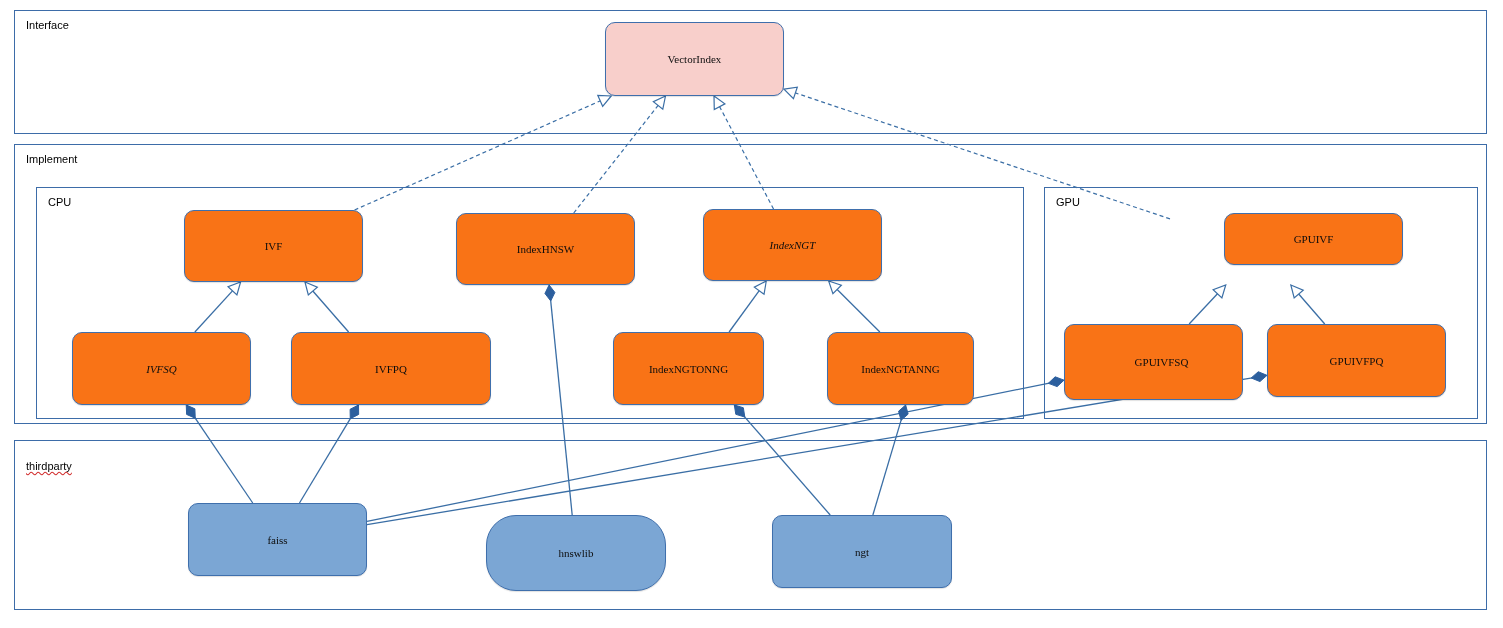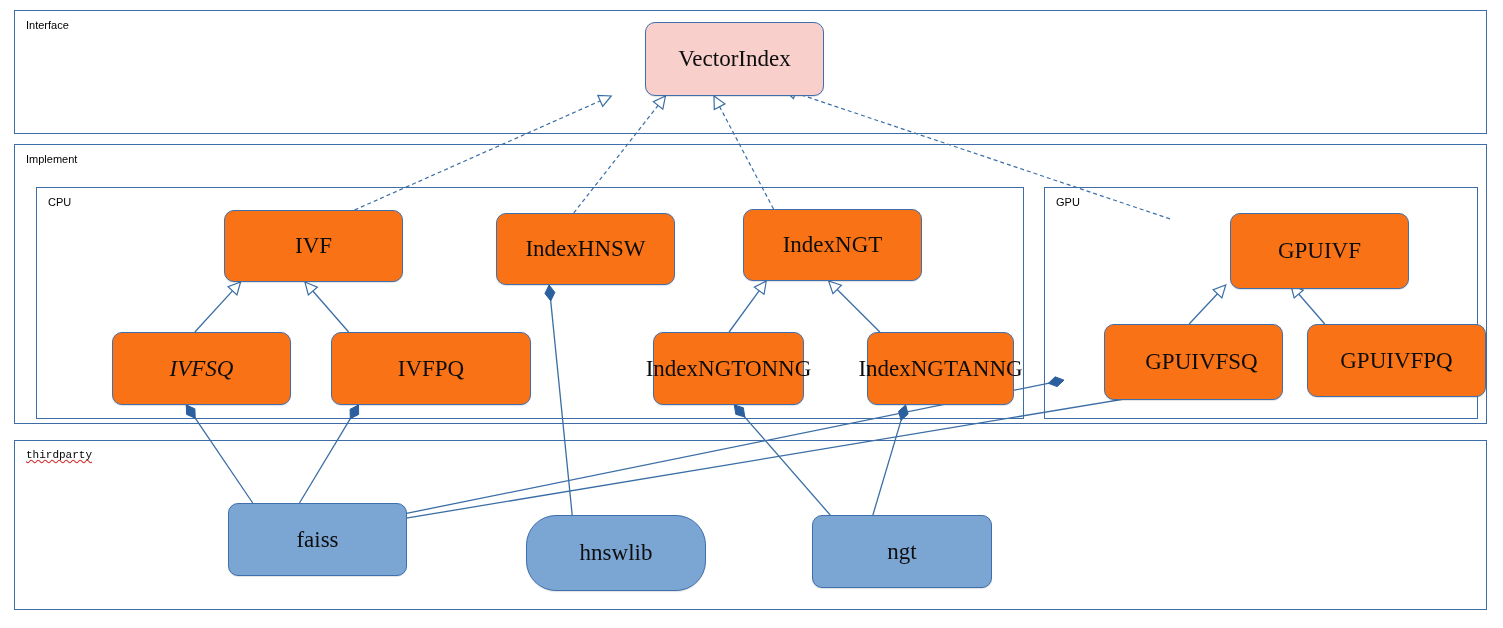--- a/index.html
+++ b/index.html
@@ -5,22 +5,22 @@
   html,body{margin:0;padding:0;background:#ffffff;}
   body{width:1503px;height:628px;font-family:"Liberation Sans",sans-serif;}
   #stage{position:relative;width:1503px;height:628px;overflow:hidden;background:#fff;}
 
   .container-box{position:absolute;border:1px solid #3d6ca8;background:#ffffff;box-sizing:border-box;}
   .container-label{position:absolute;font-family:"Liberation Sans",sans-serif;font-size:11px;color:#000;white-space:nowrap;}
   .container-label.spell{text-decoration:underline;text-decoration-color:#d12c2c;text-decoration-style:wavy;text-decoration-skip-ink:none;}
 
   .node{position:absolute;box-sizing:border-box;border:1px solid #3f6fac;border-radius:10px;
         display:flex;align-items:center;justify-content:center;
-        font-family:"Liberation Serif",serif;font-size:23px;color:#0d0d0d;text-align:center;
-        box-shadow:0 1px 1px rgba(0,0,0,.12);margin-left:40px;}
+        font-family:"Liberation Serif",serif;font-size:11px;color:#0d0d0d;text-align:center;
+        box-shadow:0 1px 1px rgba(0,0,0,.12);}
   .node.iface{background:#f8cfcb;}
   .node.impl{background:#f97316;}
   .node.third{background:#7ba6d4;}
 
   svg.edges{position:absolute;left:0;top:0;width:1503px;height:628px;pointer-events:none;}
   .lnk{stroke:#3a6ea5;stroke-width:1.3;fill:none;}
   .lnk.dash{stroke-dasharray:4 3;stroke-width:1.2;}
   .tri-open{fill:#ffffff;stroke:#3a6ea5;stroke-width:1.2;}
   .diamond{fill:#2c5f9e;stroke:#2c5f9e;stroke-width:1;}
 </style>
@@ -31,21 +31,21 @@
   <div id="containers-layer">
       <div class="container-box" style="left: 14px; top: 10px; width: 1473px; height: 124px;"></div>
       <div class="container-label" style="left: 26px; top: 19px;">Interface</div>
       <div class="container-box" style="left: 14px; top: 144px; width: 1473px; height: 280px;"></div>
       <div class="container-label" style="left: 26px; top: 153px;">Implement</div>
       <div class="container-box" style="left: 36px; top: 187px; width: 988px; height: 232px;"></div>
       <div class="container-label" style="left: 48px; top: 196px;">CPU</div>
       <div class="container-box" style="left: 1044px; top: 187px; width: 434px; height: 232px;"></div>
       <div class="container-label" style="left: 1056px; top: 196px;">GPU</div>
       <div class="container-box" style="left: 14px; top: 440px; width: 1473px; height: 170px;"></div>
-      <div class="container-label spell" style="left: 26px; top: 449px; font-family: Liberation Mono, monospace;">thirdparty</div>
+      <div class="container-label spell" style="left: 26px; top: 460px;">thirdparty</div>
     </div>
   <svg class="edges" id="edges-layer" viewBox="0 0 1503 628">
       <line x1="354.548128342246" y1="210" x2="601.1476232821186" y2="100.46530747326327" class="lnk dash"></line>
       <polygon points="611.2005347593583,96 602.6693444968766,106.35465077659981 597.7980999805895,95.3878382559746" class="tri-open"></polygon>
       <line x1="573.7315789473685" y1="213" x2="658.6962243130911" y2="104.65582134572283" class="lnk dash"></line>
       <polygon points="665.4842105263158,96 662.8004917550104,109.14525212982021 653.3577775596764,101.74017626084778" class="tri-open"></polygon>
       <line x1="773.5322580645161" y1="209" x2="719.1221467628994" y2="105.73182957040095" class="lnk dash"></line>
       <polygon points="713.994623655914,96 724.8965559019349,103.81971056389987 714.2800145524067,109.41337213515673" class="tri-open"></polygon>
       <line x1="1170" y1="218.90265486725664" x2="794.4262527949394" y2="92.60351863900615" class="lnk dash"></line>
       <polygon points="784,89.09734513274336 797.2865522342589,87.2352147059722 793.4616356819723,98.60930866408788" class="tri-open"></polygon>
@@ -79,36 +79,36 @@
   <div id="nodes-layer">
       <div class="node iface" style="left: 605px; top: 22px; width: 179px; height: 74px;">
         <span>VectorIndex</span>
       </div>
       <div class="node impl" style="left: 184px; top: 210px; width: 179px; height: 72px;">
         <span>IVF</span>
       </div>
       <div class="node impl" style="left: 456px; top: 213px; width: 179px; height: 72px;">
         <span>IndexHNSW</span>
       </div>
-      <div class="node impl" style="left: 703px; top: 209px; width: 179px; height: 72px;">
+      <div class="node impl" style="left: 703px; top: 209px; width: 179px; height: 72px; font-style: italic;">
         <span>IndexNGT</span>
       </div>
       <div class="node impl" style="left: 72px; top: 332px; width: 179px; height: 73px; font-style: italic;">
         <span>IVFSQ</span>
       </div>
       <div class="node impl" style="left: 291px; top: 332px; width: 200px; height: 73px;">
         <span>IVFPQ</span>
       </div>
       <div class="node impl" style="left: 613px; top: 332px; width: 151px; height: 73px;">
         <span>IndexNGTONNG</span>
       </div>
       <div class="node impl" style="left: 827px; top: 332px; width: 147px; height: 73px;">
         <span>IndexNGTANNG</span>
       </div>
-      <div class="node impl" style="left: 1190px; top: 213px; width: 179px; height: 76px;">
+      <div class="node impl" style="left: 1224px; top: 213px; width: 179px; height: 52px;">
         <span>GPUIVF</span>
       </div>
       <div class="node impl" style="left: 1064px; top: 324px; width: 179px; height: 76px; padding-left: 16px;">
         <span>GPUIVFSQ</span>
       </div>
       <div class="node impl" style="left: 1267px; top: 324px; width: 179px; height: 73px;">
         <span>GPUIVFPQ</span>
       </div>
       <div class="node third" style="left: 188px; top: 503px; width: 179px; height: 73px;">
         <span>faiss</span>

